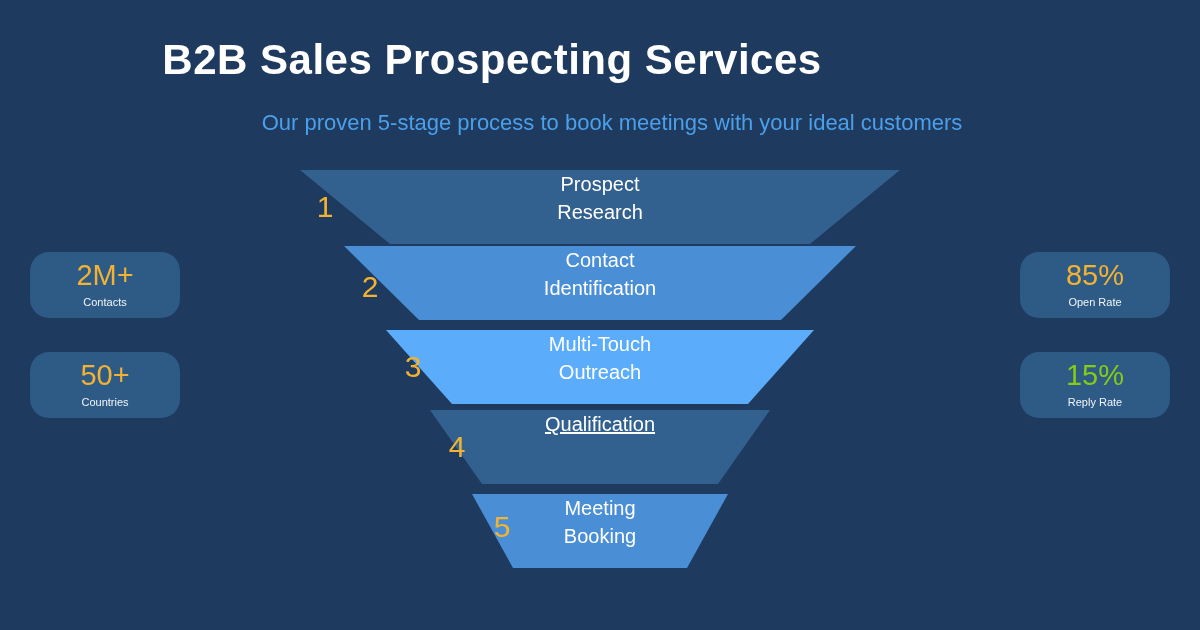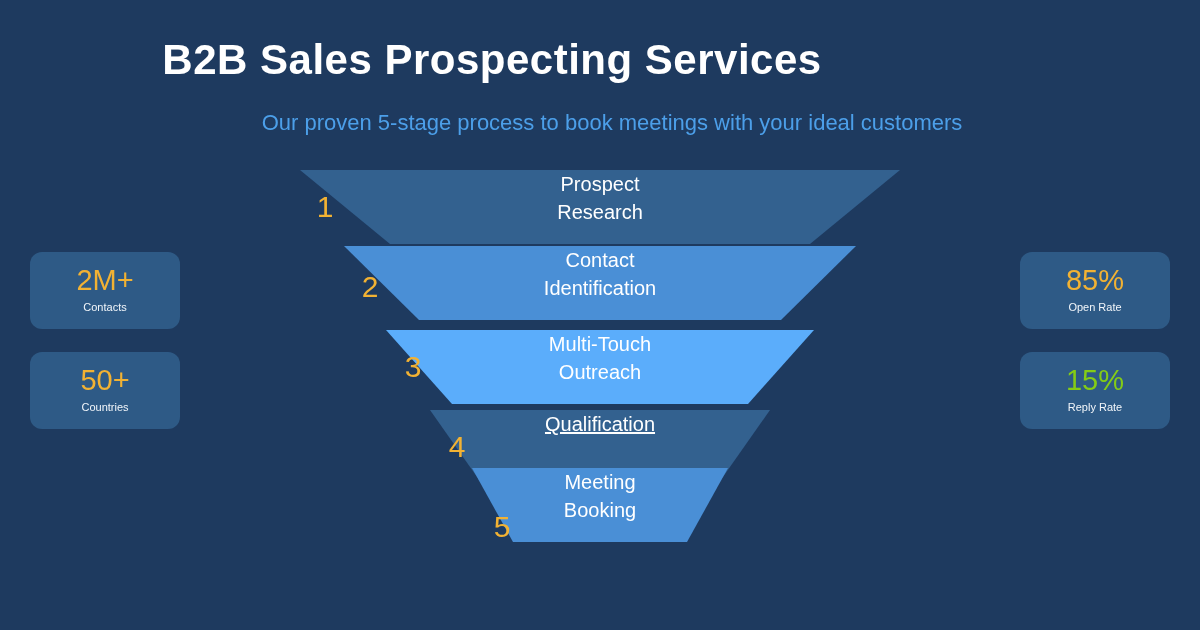--- a/index.html
+++ b/index.html
@@ -56,21 +56,21 @@
     line-height: 28px;
   }
   .s1 { left: 300px; top: 170px; width: 600px;
         clip-path: polygon(0 0, 600px 0, 510px 74px, 90px 74px); }
   .s2 { left: 344px; top: 246px; width: 512px;
         clip-path: polygon(0 0, 512px 0, 437px 74px, 75px 74px); }
   .s3 { left: 386px; top: 330px; width: 428px;
         clip-path: polygon(0 0, 428px 0, 362px 74px, 66px 74px); }
   .s4 { left: 430px; top: 410px; width: 340px;
         clip-path: polygon(0 0, 340px 0, 288px 74px, 52px 74px); text-decoration: underline; }
-  .s5 { left: 472px; top: 468px; width: 256px;
+  .s5 { left: 472px; top: 494px; width: 256px;
         clip-path: polygon(0 0, 256px 0, 215px 74px, 41px 74px); }
 
   
   .num {
     position: absolute;
     width: 44px;
     text-align: center;
     font-size: 30px;
     line-height: 34px;
     font-weight: 400;
@@ -79,22 +79,22 @@
   .n1 { left: 303px; top: 190px; }
   .n2 { left: 348px; top: 270px; }
   .n3 { left: 391px; top: 350px; }
   .n4 { left: 435px; top: 430px; }
   .n5 { left: 480px; top: 510px; }
 
   
   .card {
     position: absolute;
     width: 150px;
-    height: 77px;
-    border-radius: 12px;
+    height: 66px;
+    border-radius: 19px;
     display: flex;
     flex-direction: column;
     align-items: center;
     justify-content: center;
     text-align: center;
   }
   .card-l1 { left: 30px;   top: 252px; }
   .card-l2 { left: 30px;   top: 352px; }
   .card-r1 { left: 1020px; top: 252px; }
   .card-r2 { left: 1020px; top: 352px; }

